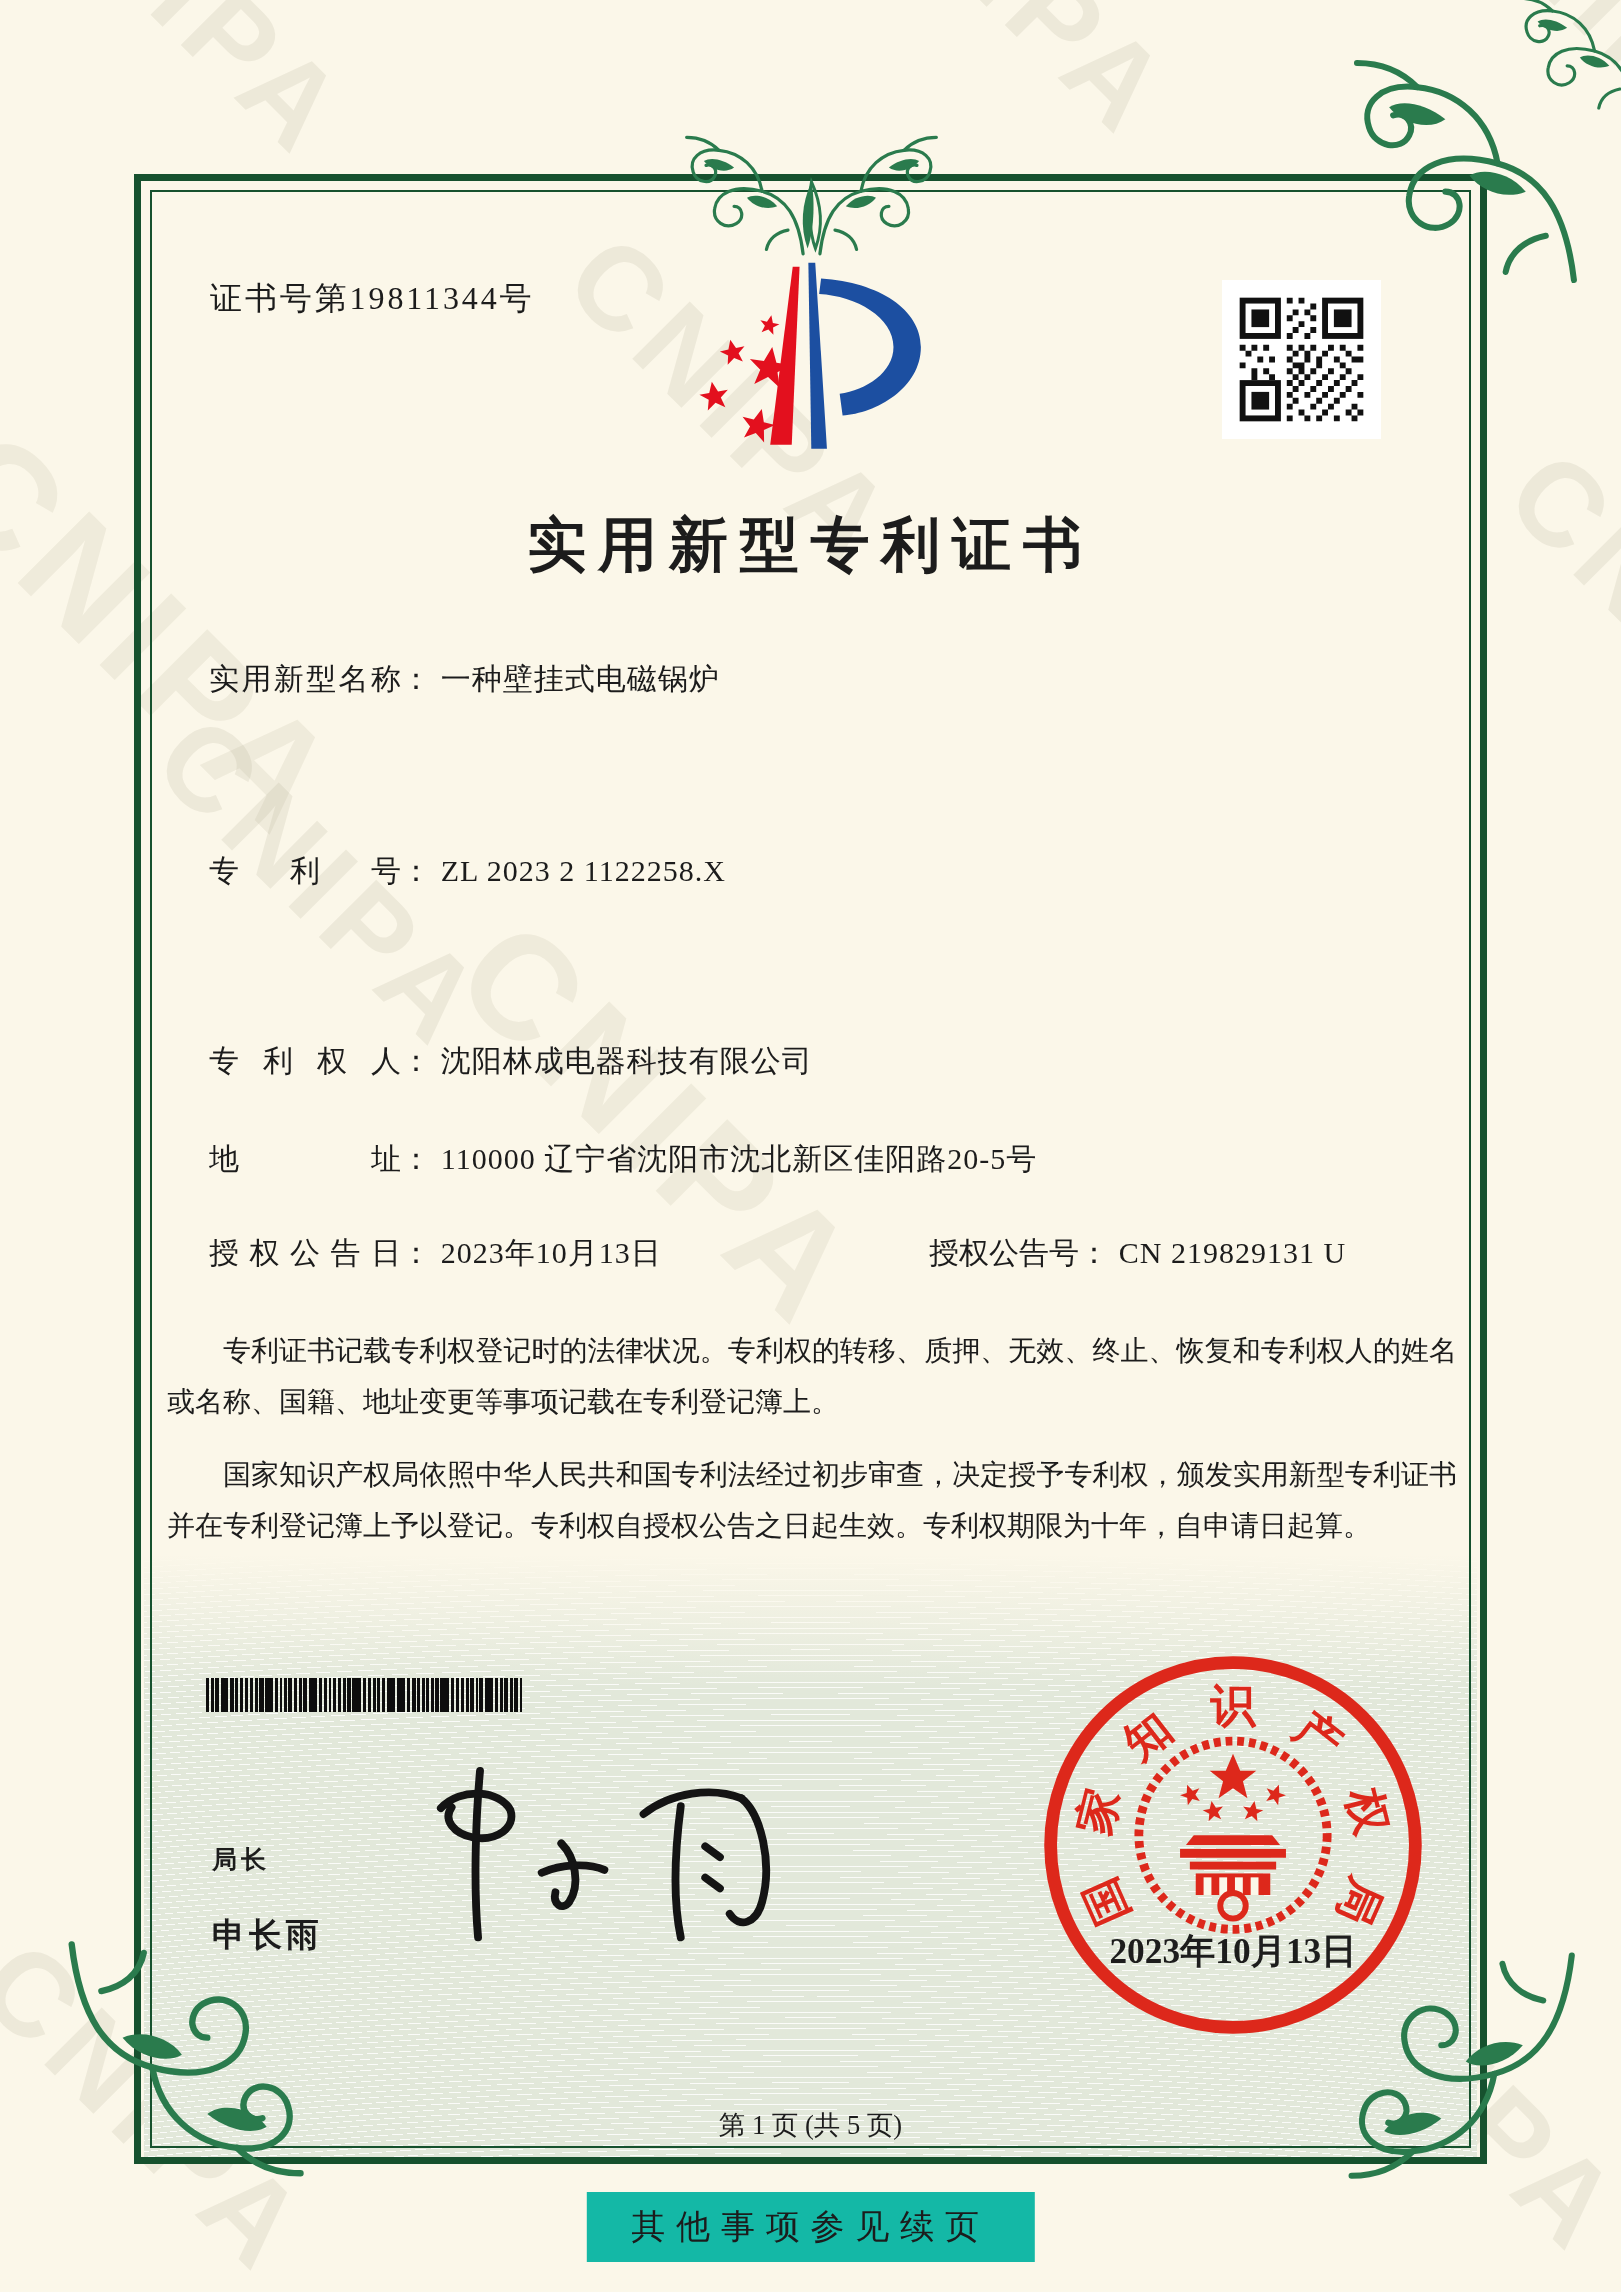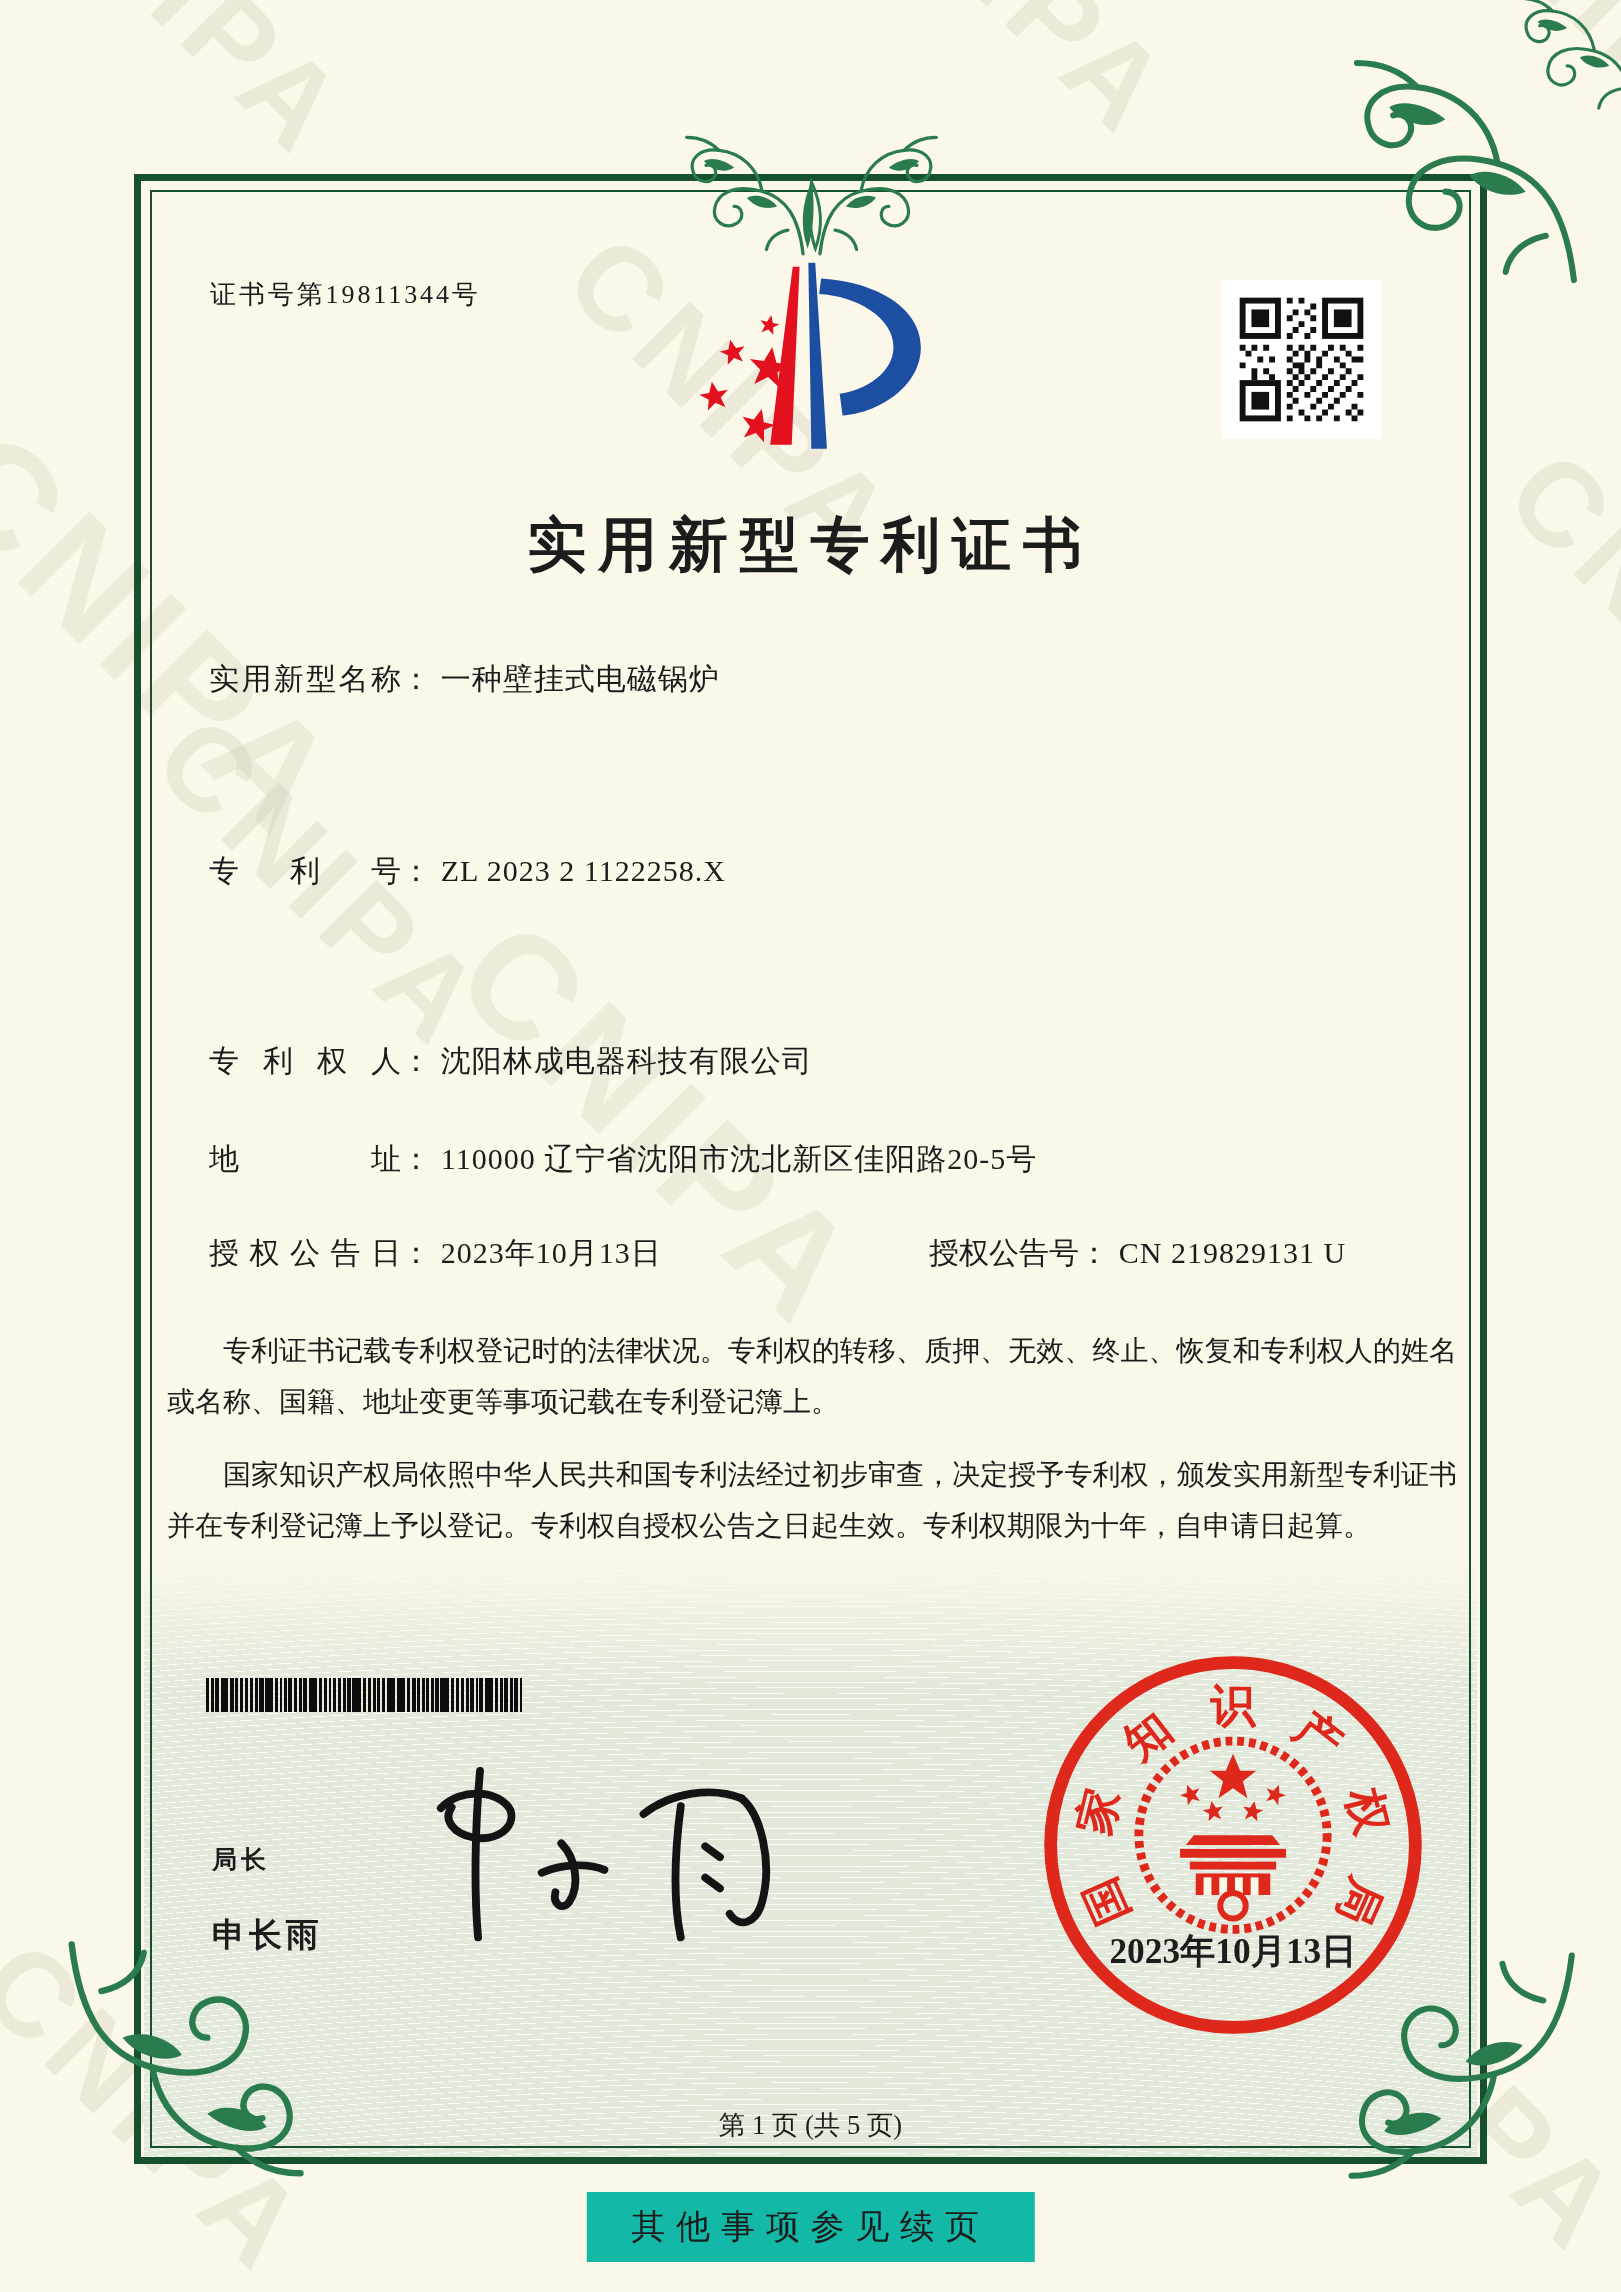--- a/index.html
+++ b/index.html
@@ -15,21 +15,21 @@
       border:7.8px solid #16512e;box-sizing:border-box;z-index:2;}
   .frame-inner{position:absolute;left:150px;top:190px;width:1321px;height:1958px;
       border:2px solid #16512e;box-sizing:border-box;z-index:2;}
   
   .waves{position:absolute;left:144px;top:1554px;width:1333px;height:606px;z-index:1;
       background-color:#e2e8da;
       background-image:
         linear-gradient(180deg,#fbf7e9 0%,rgba(251,247,233,0) 22%),
         repeating-radial-gradient(1764px 608px at 50% 215%, rgba(255,255,255,0.85) 0 2px, rgba(255,255,255,0) 2px 15.7px);}
   
-  .cert-no{position:absolute;left:210px;top:277px;z-index:4;font-size:26px;letter-spacing:2.9px;}
+  .cert-no{position:absolute;left:210px;top:277px;z-index:4;font-size:32px;letter-spacing:2.9px;}
   .logo{position:absolute;left:674px;top:253px;z-index:4;}
   .qr{position:absolute;left:1222px;top:280px;width:159px;height:159px;background:#fff;z-index:4;}
   .title{position:absolute;left:0;top:506px;width:100%;text-align:center;z-index:4;
       font-size:59px;font-weight:700;letter-spacing:11.8px;}
   
   .frow{position:absolute;left:209px;z-index:4;font-size:30px;white-space:nowrap;}
   .f-label{display:inline-block;width:192px;text-align:justify;text-align-last:justify;}
   .f-label2{display:inline-block;}
   .f-sep{display:inline-block;margin-right:9.8px;}
   .f-val{letter-spacing:1px;}

